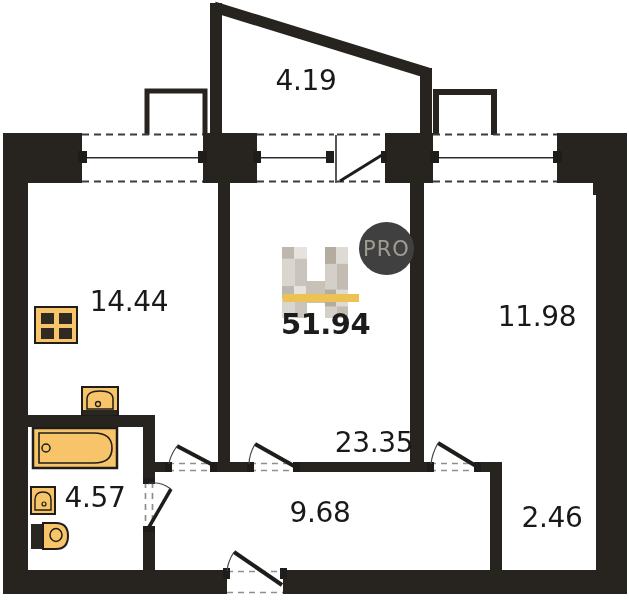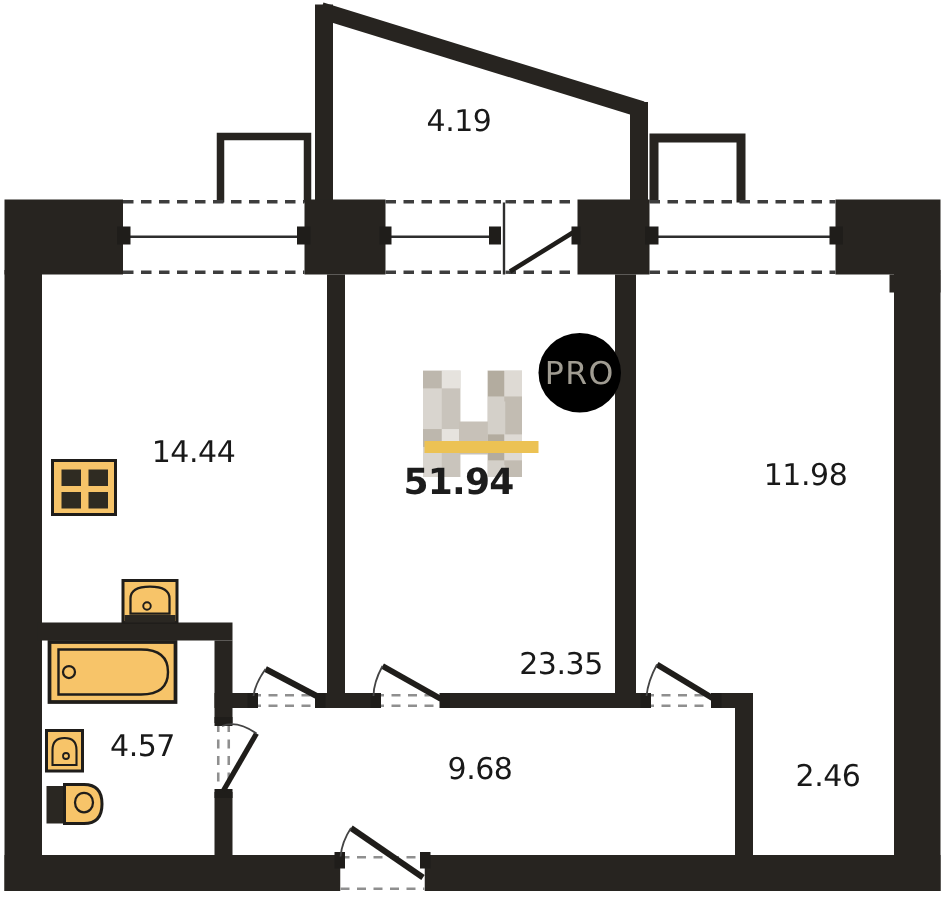--- a/index.html
+++ b/index.html
@@ -3,43 +3,43 @@
 <meta charset="utf-8">
 <style>
   html,body{margin:0;padding:0;background:#ffffff;}
   #stage{
     position:relative;width:629px;height:600px;background:#ffffff;overflow:hidden;
     font-family:"DejaVu Sans","Liberation Sans",sans-serif;
   }
   #plan-svg{position:absolute;left:0;top:0;}
   .area-label{
     position:absolute;transform:translate(-50%,-50%);
-    font-size:20px;color:#191919;white-space:nowrap;letter-spacing:-0.3px;
+    font-size:28px;color:#191919;white-space:nowrap;letter-spacing:-0.3px;
   }
   
   .h-bar{position:absolute;background:#d6d2cc;}
   .h-left{
     left:282px;top:247px;width:25px;height:71px;
     background:conic-gradient(from 0deg at 50% 30%,#e6e3de 0 25%,#c9c4bc 0 50%,#d9d5cf 0 75%,#bdb7ad 0);
     background-size:100% 55%;
   }
   .h-right{
     left:325px;top:247px;width:23px;height:71px;
     background:conic-gradient(from 0deg at 50% 40%,#dedad4 0 25%,#c2bcb2 0 50%,#d4d0c9 0 75%,#b3ac9f 0);
     background-size:100% 60%;
   }
   .h-cross{position:absolute;left:306px;top:281px;width:20px;height:22px;background:#c7c1b8;}
   .accent-bar{position:absolute;left:283px;top:294px;width:76px;height:8px;background:#ecc254;}
   .pro-badge{
     position:absolute;left:359px;top:222px;width:55px;height:53px;border-radius:50%;
-    background:#000000;display:flex;align-items:center;justify-content:center;
+    background:#404040;display:flex;align-items:center;justify-content:center;
     color:#a09c92;font-size:21px;letter-spacing:1px;
   }
   .total-area{
-    position:absolute;left:269px;top:307px;font-size:24px;font-weight:bold;
+    position:absolute;left:281px;top:307px;font-size:29px;font-weight:bold;
     color:#1c1c1c;letter-spacing:-0.5px;
   }
 </style>
 </head>
 <body>
 
 <div id="stage">
 
   <svg id="plan-svg" width="629" height="600" viewBox="0 0 629 600">
 

